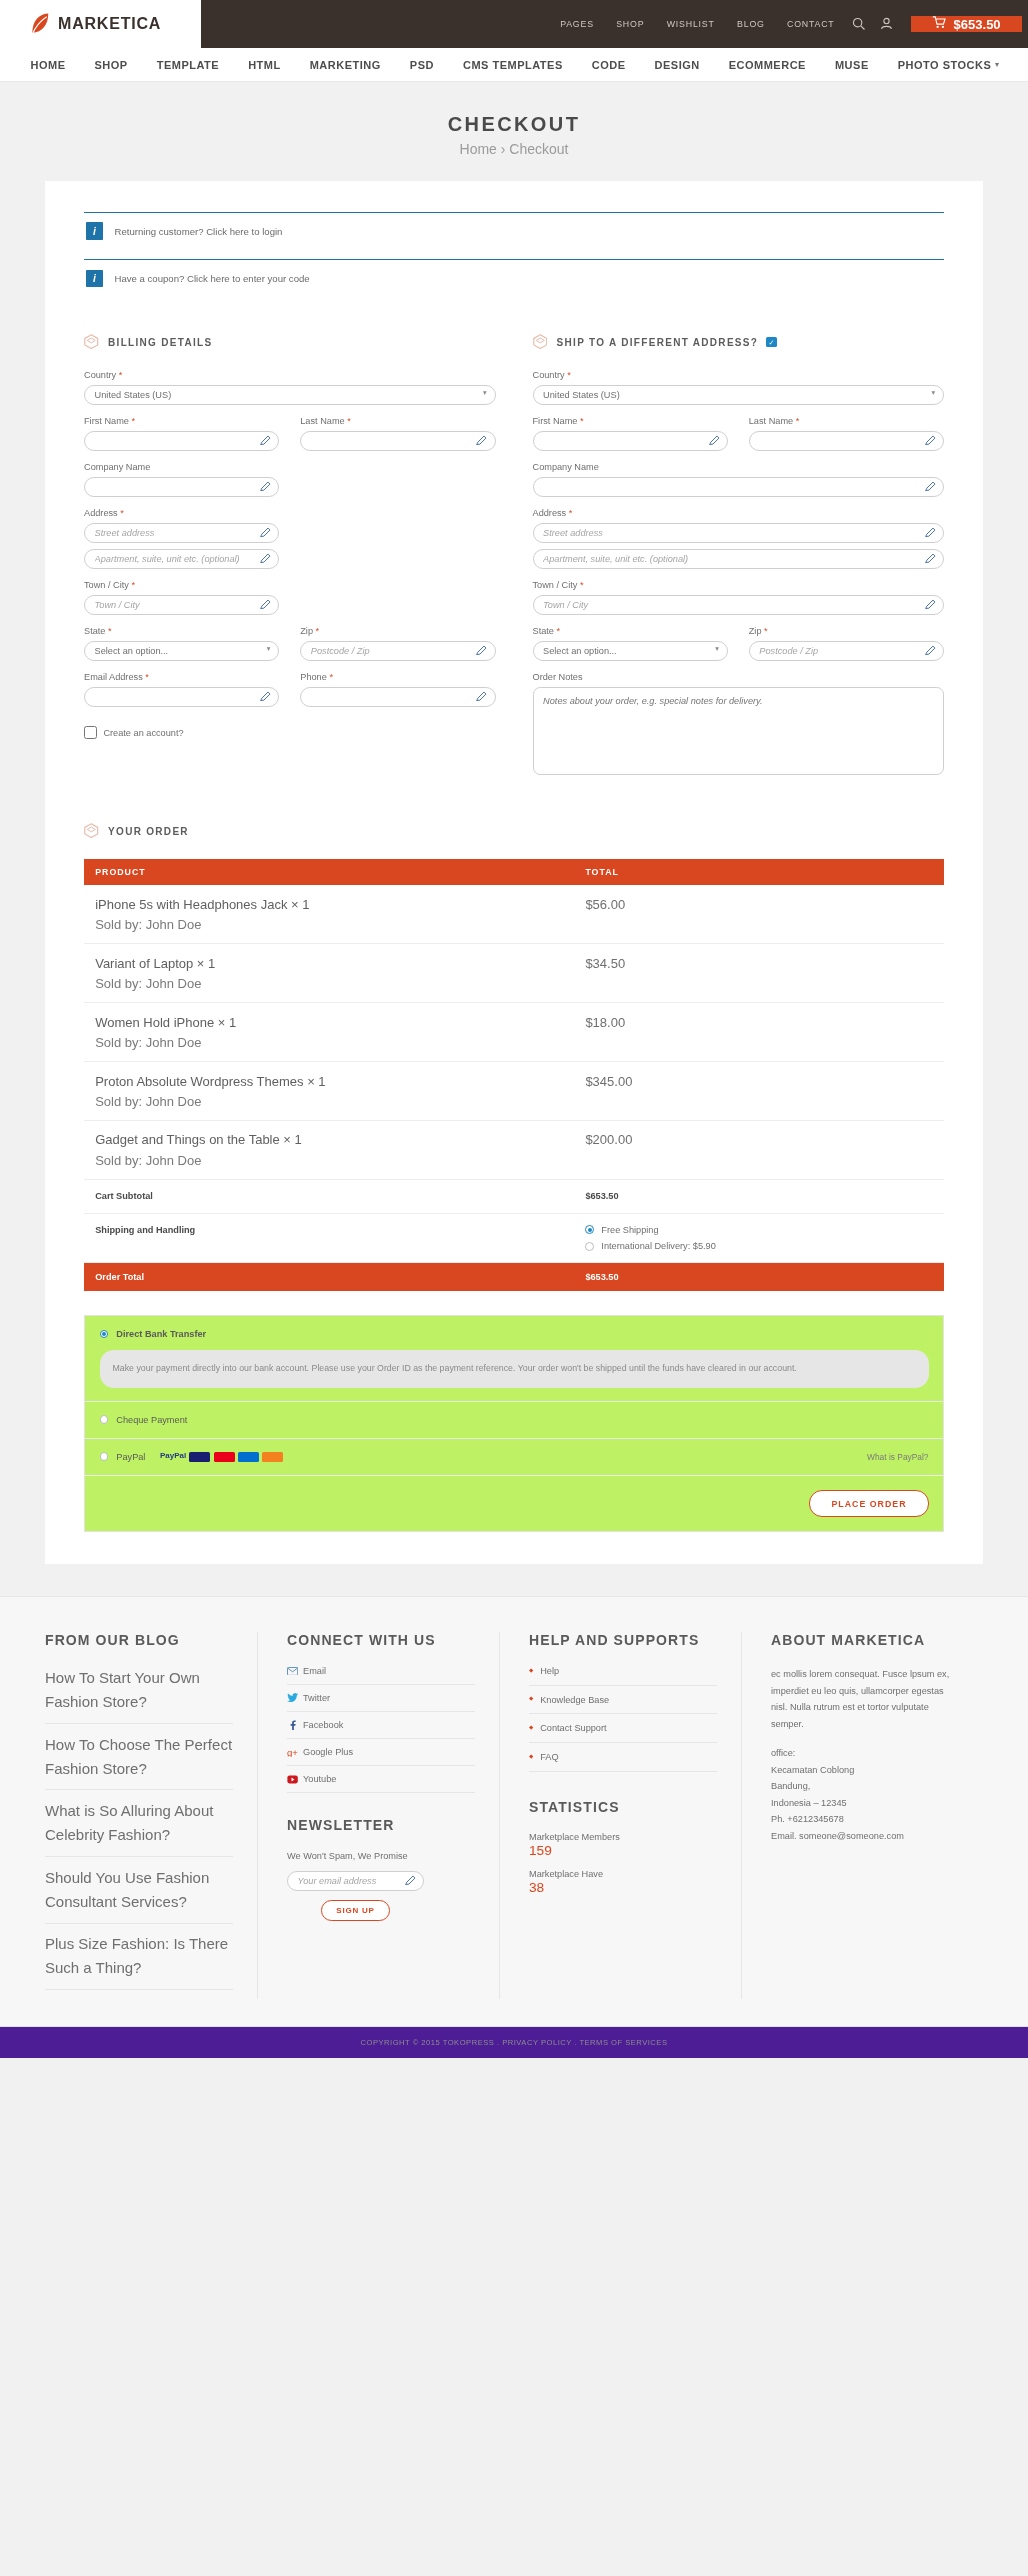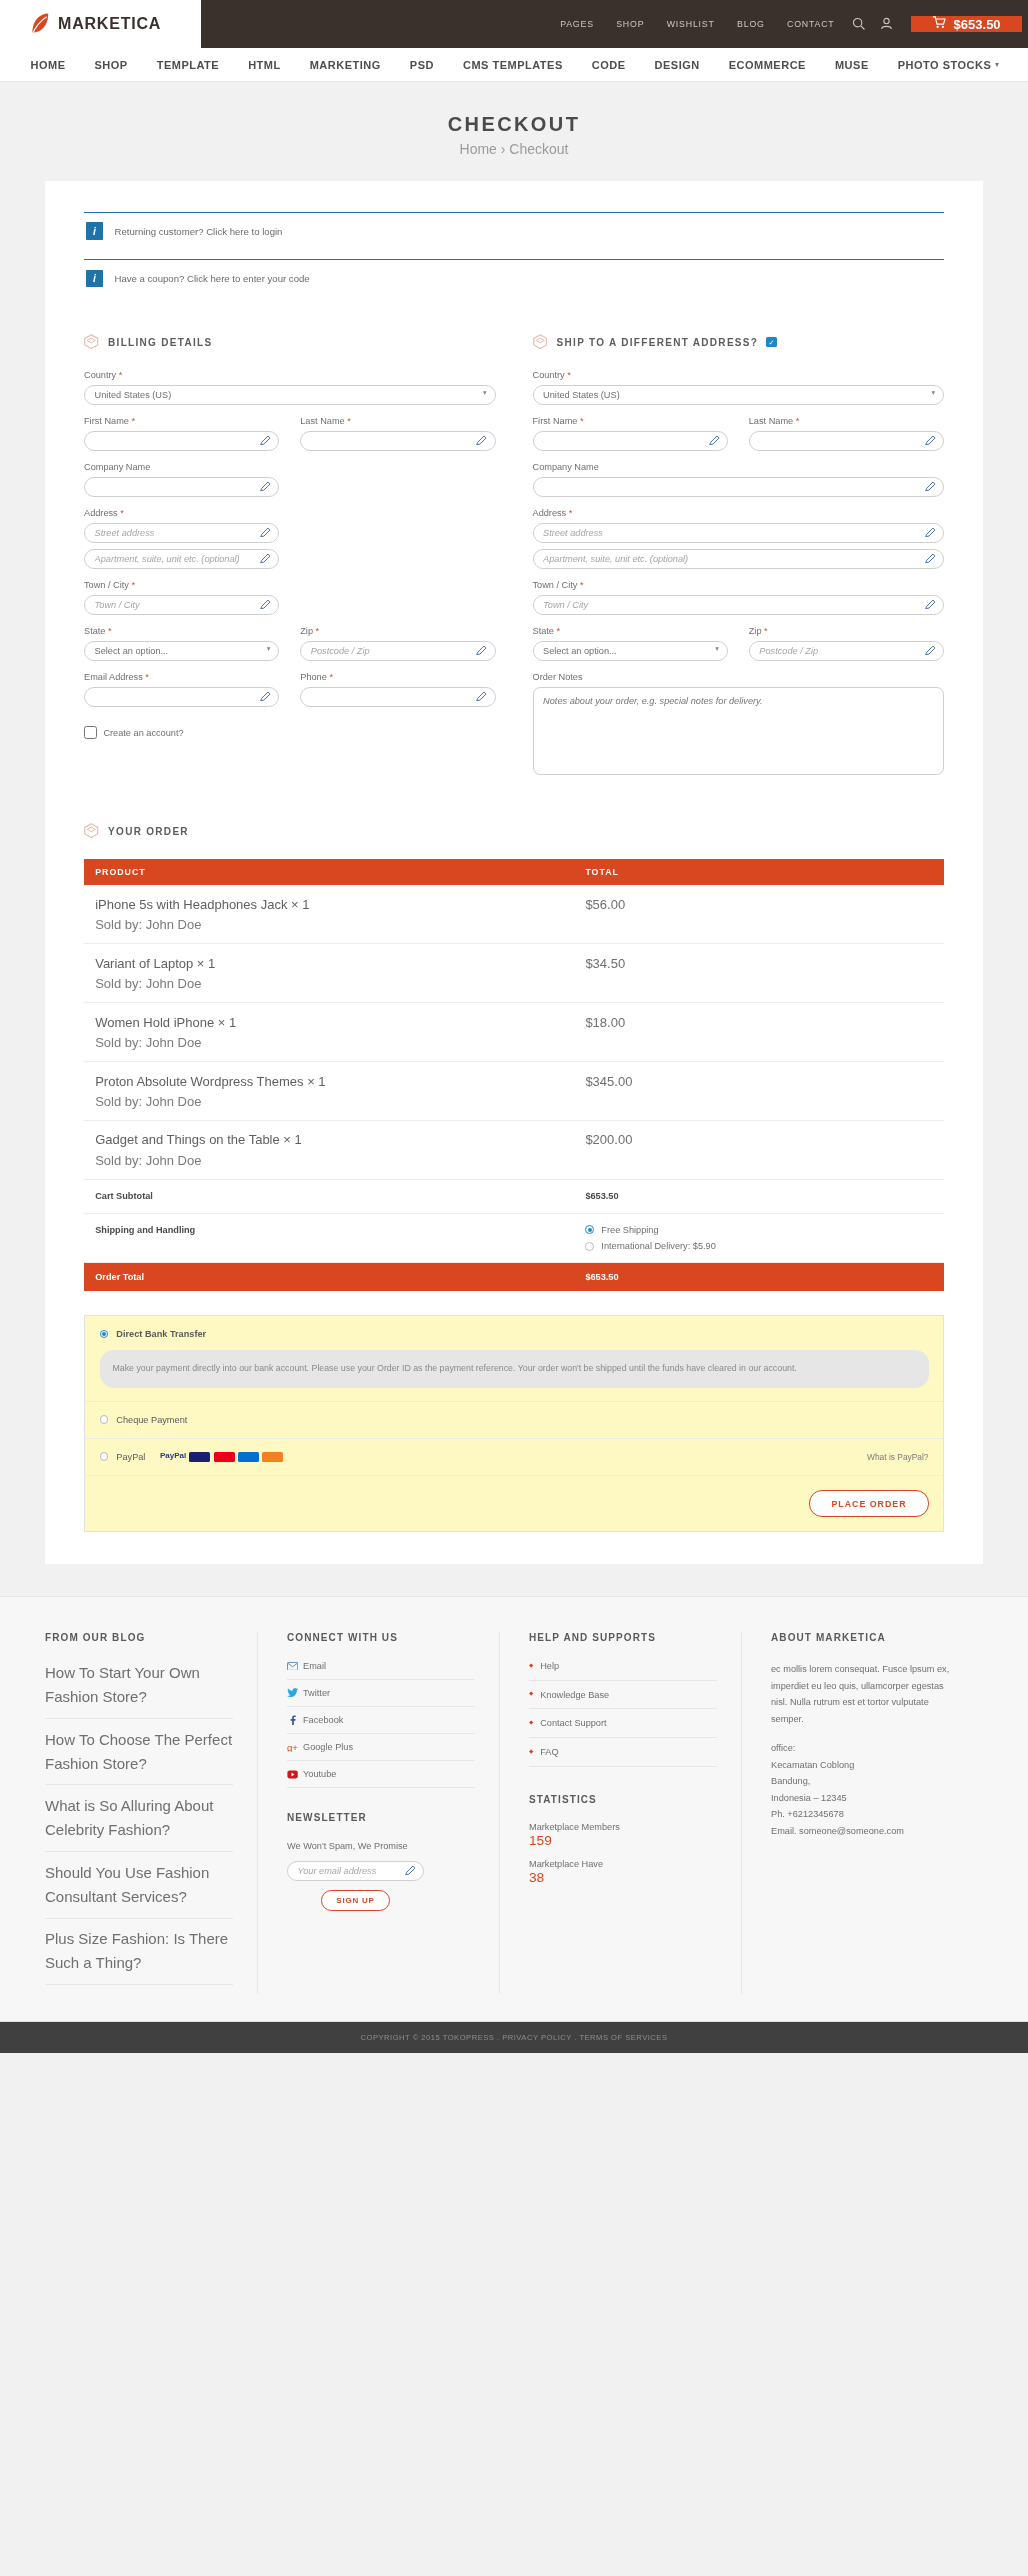--- a/index.html
+++ b/index.html
@@ -135,21 +135,21 @@
   .radio.on::after {
     content:""; position:absolute; left:1.6px; top:1.6px; width:4px; height:4px; border-radius:50%;
     background:#1e88c7;
   }
   .total-row td {
     background:#d8471f; color:#fff; font-weight:bold; font-size:9.2px; padding:8.8px 11.2px;
     border:none;
   }
 
   
-  .pay-box { border:0.8px solid #e2e2e2; margin-top:24px; background:#fef9c3; }
+  .pay-box { border:0.8px solid #e2e2e2; margin-top:24px; background:#bef264; }
   .pay-row { padding:13px 14.5px; }
   .pay-head { display:flex; align-items:center; font-size:9.2px; color:#5b5b5b; font-weight:bold; }
   .pay-head .radio { margin-right:8px; }
   .pay-desc {
     background:#e6e6e6; color:#8a8a8a; font-size:8.8px; line-height:1.7; padding:11.2px 13px;
     margin:11.2px 0 0 0;
     border-radius:14px;
   }
   .pay-sep { border-top:0.8px solid #e9e9e9; }
   .paypal-row { display:flex; align-items:center; }
@@ -163,21 +163,21 @@
     padding:7.2px 21px; font-size:8.8px; letter-spacing:1px; font-weight:bold; cursor:pointer;
     text-transform:uppercase; font-family:"Liberation Sans", sans-serif;
   }
 
   
   .footer { background:#f7f7f7; border-top:0.8px solid #e6e6e6; margin-top:32px; padding:35px 45px 27px; }
   .fcols { display:flex; }
   .fcol { flex:1; padding-right:24px; position:relative; }
   .fcol + .fcol { border-left:0.8px solid #e6e6e6; padding-left:29px; }
   .fcol h4 {
-    margin:0 0 17.7px; font-size:10px; letter-spacing:1.1px; color:#5a5a5a; font-weight:bold;
+    margin:0 0 17.7px; font-size:14px; letter-spacing:1.1px; color:#5a5a5a; font-weight:bold;
     text-transform:uppercase;
   }
   .blog-link {
     display:block; font-size:15px; color:#6f6f6f; line-height:1.6; text-decoration:none;
     border-bottom:0.8px solid #e6e6e6; padding-bottom:8.8px; margin-bottom:8.8px;
   }
   .soc { display:flex; align-items:center; font-size:9.2px; color:#6f6f6f;
     border-bottom:0.8px solid #e6e6e6; padding-bottom:8px; margin-bottom:8px; }
   .soc .sico { width:16px; display:inline-flex; align-items:center; }
   .help-item {
@@ -191,21 +191,21 @@
   .about-block { margin-top:13px; font-size:9.2px; line-height:1.8; color:#6f6f6f; }
   .stat-label { font-size:9.2px; color:#6f6f6f; margin-top:11.2px; }
   .stat-num { font-size:13.7px; color:#d8471f; margin-top:1px; }
   .newsletter-sub { font-size:9.2px; color:#6f6f6f; margin-bottom:9.6px; }
   .signup {
     border:0.8px solid #d8471f; color:#d8471f; background:#fff; border-radius:10.4px;
     padding:4.8px 14.5px; font-size:8px; letter-spacing:0.8px; font-weight:bold; margin-top:9.6px;
     cursor:pointer; text-transform:uppercase; font-family:"Liberation Sans", sans-serif;
   }
   .copybar {
-    background:#404040; text-align:center; padding:11.2px 0; font-size:7.6px; color:#8e8e8e;
+    background:#4c1d95; text-align:center; padding:11.2px 0; font-size:7.6px; color:#8e8e8e;
     letter-spacing:0.5px; border-top:0.8px solid #e0e0e0;
   }
   .copybar a { color:#8e8e8e; text-decoration:none; }
 </style>
 </head>
 <body>
 
 <div class="page">
 
   <div class="topbar">

